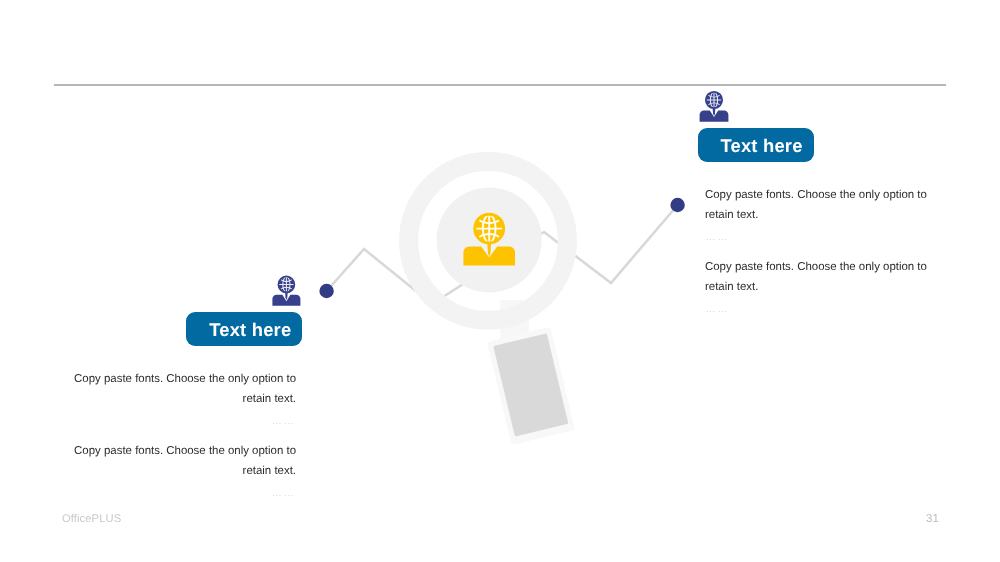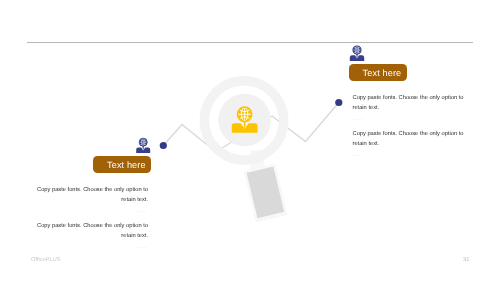--- a/index.html
+++ b/index.html
@@ -2,22 +2,22 @@
 <html><head>
 <meta charset="utf-8">
 <style>
   html,body{margin:0;padding:0;}
   body{width:500px;height:281px;background:#ffffff;overflow:hidden;
        -webkit-font-smoothing:antialiased;text-rendering:geometricPrecision;
        font-family:"Liberation Sans",sans-serif;position:relative;}
   .slide{position:absolute;inset:0;background:#fff;}
   .topline{position:absolute;left:27px;top:41.8px;width:446px;height:1.1px;background:#b6b6b6;}
   svg.art{position:absolute;left:0;top:0;width:500px;height:281px;}
-  .btn{position:absolute;background:#a16207;border-radius:4.5px;color:#fff;
-       font-weight:normal;display:flex;align-items:flex-end;justify-content:flex-end;line-height:1;
+  .btn{position:absolute;background:#0369a1;border-radius:4.5px;color:#fff;
+       font-weight:bold;display:flex;align-items:flex-end;justify-content:flex-end;line-height:1;
        letter-spacing:0.1px;box-sizing:border-box;}
   .para{position:absolute;font-size:5.72px;color:#2d2d2d;line-height:1.78;}
   .dots{position:absolute;font-size:5px;color:#d8d8d8;letter-spacing:1.05px;}
   .footer-left{position:absolute;left:31px;top:257.3px;font-size:5.6px;color:#c9c9c9;letter-spacing:0.05px;}
   .footer-right{position:absolute;left:463px;top:257.3px;font-size:5.8px;color:#bdbdbd;}
 </style>
 </head>
 <body>
 
 <div class="slide">

